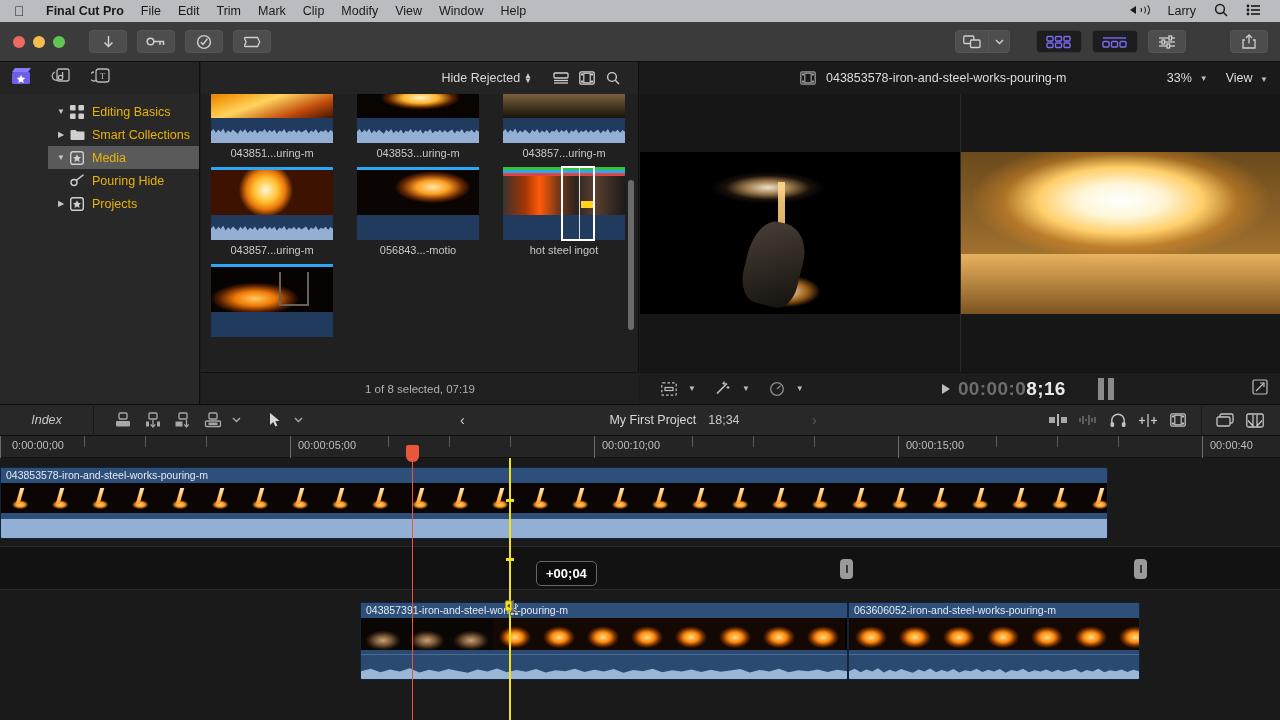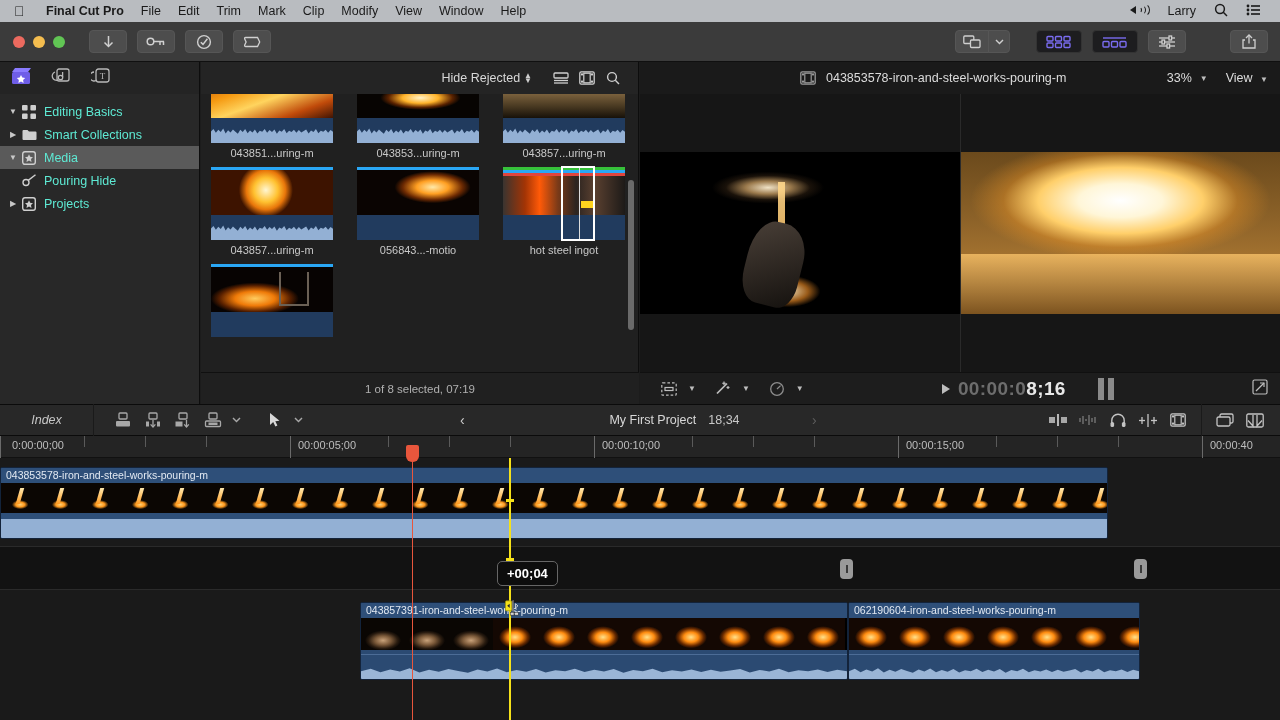--- a/index.html
+++ b/index.html
@@ -68,21 +68,21 @@
   .mainrow { position: absolute; left: 0; top: 62px; width: 1280px; height: 342px; }
 
   .sidebar {
     position: absolute; left: 0; top: 0; width: 200px; height: 342px;
     background: #282828; border-right: 1px solid #0d0d0d;
   }
   .side-tabs { height: 32px; display: flex; align-items: center; padding-left: 10px; gap: 18px;
     background: #242424; }
   .side-tab { width: 22px; height: 20px; display:flex; align-items:center; justify-content:center; }
   .side-tab.active .glyph { color: #8a7bff; }
-  .libtree { padding-top: 6px; font-size: 12.5px; color: #5eead4; }
+  .libtree { padding-top: 6px; font-size: 12.5px; color: #eab308; margin-left: 48px; }
   .row { height: 23px; display: flex; align-items: center; padding-left: 6px; white-space: nowrap; }
   .row.sel { background: #5a5a5a; }
   .tri { width: 14px; text-align: center; color: #c8c8c8; font-size: 8px; flex: 0 0 14px; }
   .tri.down::before { content: "\25BC"; }
   .tri.right::before { content: "\25B6"; }
   .ic { width: 18px; height: 14px; margin-right: 6px; flex: 0 0 18px; display:flex; align-items:center; justify-content:center;}
   .lbl { overflow: hidden; text-overflow: ellipsis; }
   .indent1 { padding-left: 20px; }
 
   
@@ -866,21 +866,21 @@
             <div class="frameB"></div>
             <div class="frameB"></div>
         </div>
         <div class="aud">
             <div class="line"></div>
             <div class="wv"></div>
           </div>
       </div>
 
       <div class="clipB" style="left:848px; width:292px;">
-        <div class="cname">062190604-iron-and-steel-works-pouring-m</div>
+        <div class="cname">063606052-iron-and-steel-works-pouring-m</div>
         <div class="filmstrip">
           <div class="frameB"></div>
             <div class="frameB"></div>
             <div class="frameB"></div>
             <div class="frameB"></div>
           <div class="frameB"></div>
             <div class="frameB"></div>
             <div class="frameB"></div>
         </div>
         <div class="aud">
@@ -891,21 +891,21 @@
 
       <div class="playhead" style="left:412px;">
         <div class="phhandle"></div>
       </div>
 
       <div class="skimmer" style="left:509px;">
         <div class="skimcap" style="top:41px;"></div>
         <div class="skimcap" style="top:100px;"></div>
       </div>
 
-      <div class="tooltip" style="left:497px; top:103px;">+00;04</div>
+      <div class="tooltip" style="left:536px; top:103px;">+00;04</div>
 
       <div class="cursor" style="left:502px; top:140px;">
         <svg class="trimcur" width="28" height="28" viewBox="0 0 28 28">
           <rect x="2" y="4" width="9" height="14" rx="1.5" fill="#f5e11a" stroke="#9c8f06" stroke-width="1"></rect>
           <polygon points="8,8 4.5,11 8,14" fill="#2a2a2a"></polygon>
           <rect x="11.5" y="3" width="2" height="16" fill="#d9d9d9" stroke="#2a2a2a" stroke-width="0.7"></rect>
           <polygon points="16,8 19.5,11 16,14" fill="none" stroke="#e6e6e6" stroke-width="1.2"></polygon>
           <rect x="9" y="20" width="5" height="4" fill="#d4d4d4" stroke="#2a2a2a" stroke-width="0.7"></rect>
           <rect x="15" y="20" width="5" height="4" fill="#d4d4d4" stroke="#2a2a2a" stroke-width="0.7"></rect>
         </svg>

